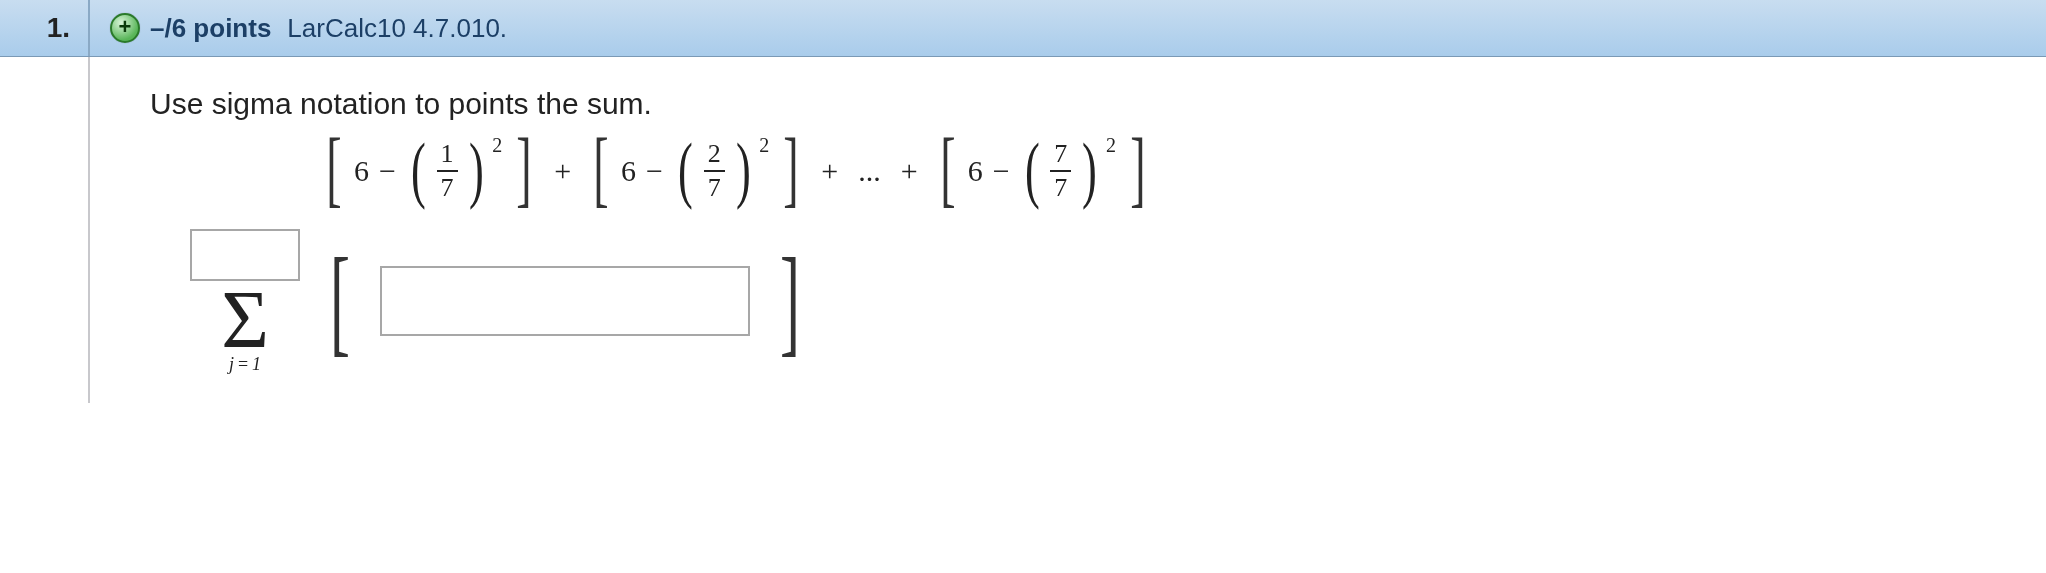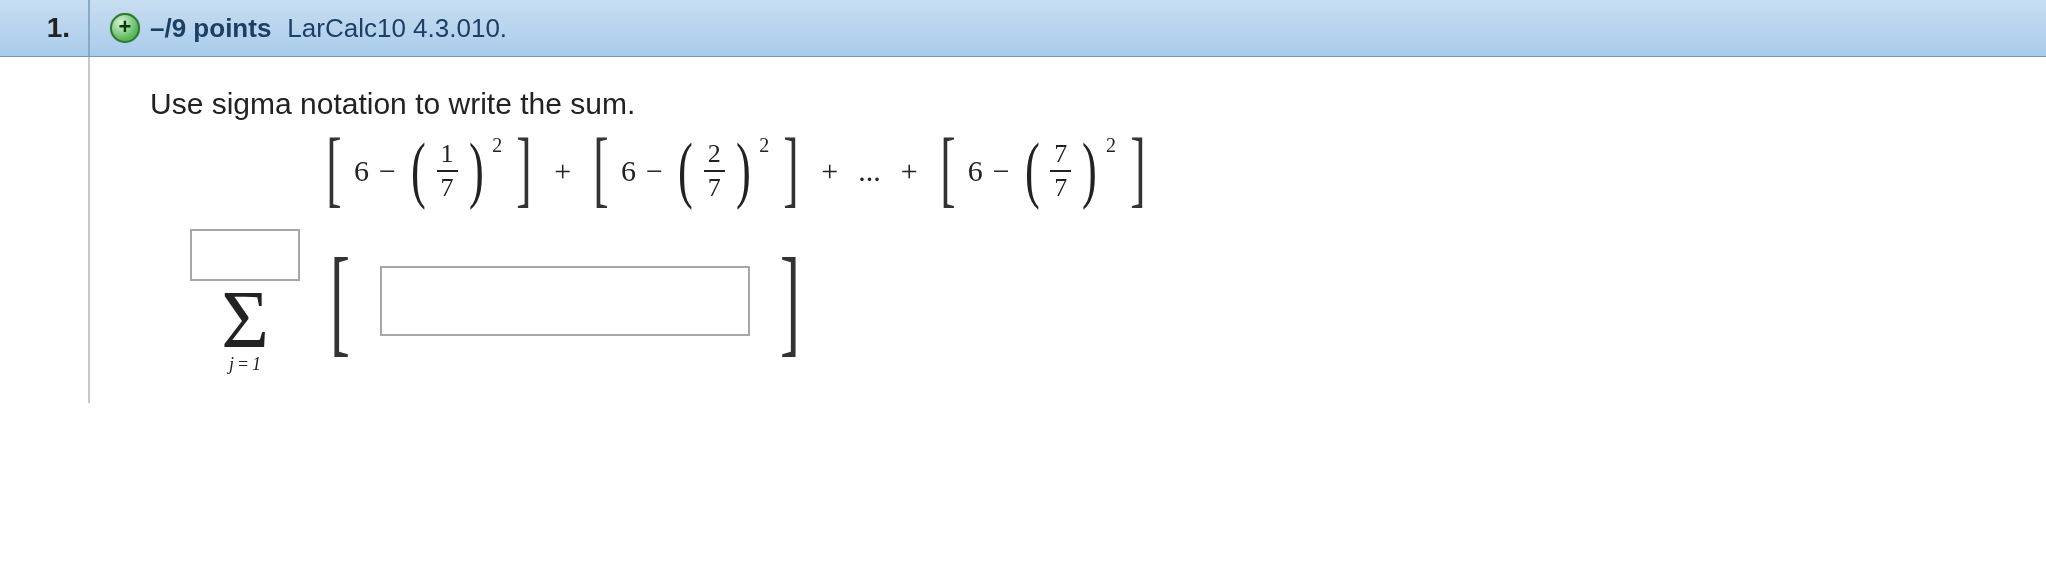--- a/index.html
+++ b/index.html
@@ -197,29 +197,29 @@
 </style>
 </head>
 <body>
 
 <div class="row header">
   <div class="numcol">1.</div>
   <div class="header-content">
     <div class="plus-icon">
         <span>+</span>
       </div>
-    <span class="points">–/9 points</span>
-    <span class="refcode">LarCalc10 4.3.010.</span>
+    <span class="points">–/6 points</span>
+    <span class="refcode">LarCalc10 4.7.010.</span>
   </div>
 </div>
 
 <div class="row body">
   <div class="numcol"></div>
   <div class="body-content">
-    <div class="prompt">Use sigma notation to write the sum.</div>
+    <div class="prompt">Use sigma notation to points the sum.</div>
 
     <div class="math-line">
 
       <span class="term">
         <span class="bracket">[</span>
         <span>6</span>
         <span class="op">−</span>
         <span class="paren">(</span>
         <span class="frac">
           <span class="num">1</span>

